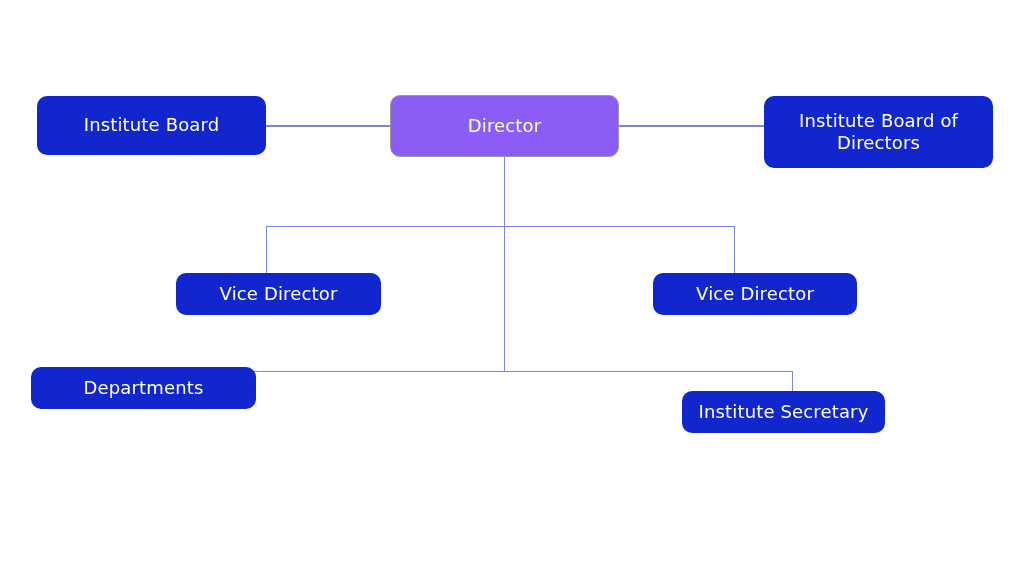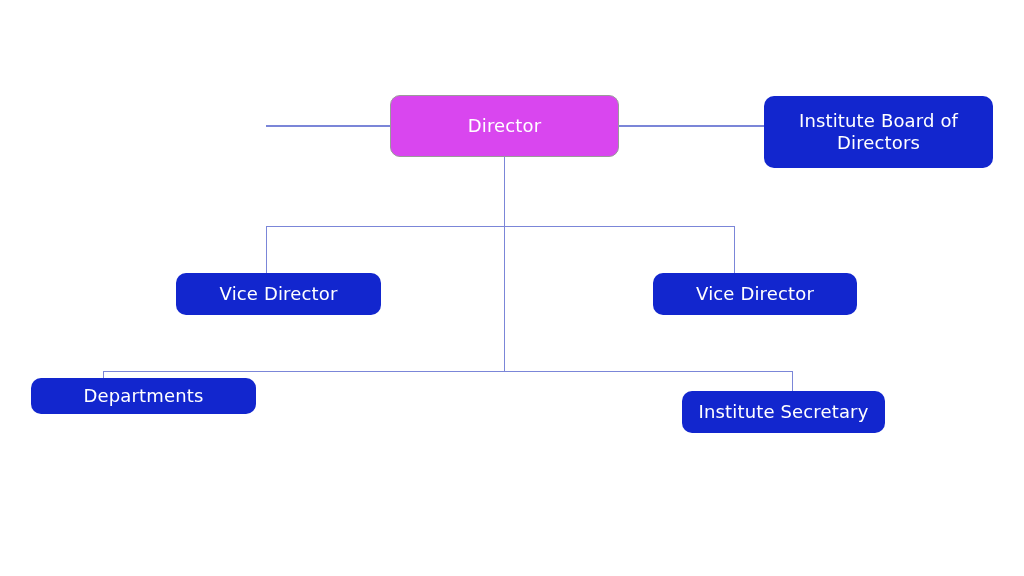--- a/index.html
+++ b/index.html
@@ -57,31 +57,31 @@
     line-height: 1.25;
     padding: 4px 10px;
     -webkit-font-smoothing: antialiased;
   }
 
   .node-blue {
     background: #1226CE;
   }
 
   .node-gray {
-    background: #d946ef;
+    background: #8b5cf6;
     border: 1px solid #9a9a9a;
   }
 
   
   #node-institute-board      { left: 37px;  top: 96px;  width: 229px; height: 59px; }
   #node-director             { left: 390px; top: 95px;  width: 229px; height: 62px; }
   #node-institute-board-dir  { left: 764px; top: 96px;  width: 229px; height: 72px; }
   #node-vice-director-left   { left: 176px; top: 273px; width: 205px; height: 42px; }
   #node-vice-director-right  { left: 653px; top: 273px; width: 204px; height: 42px; }
-  #node-departments          { left: 31px;  top: 378px; width: 225px; height: 36px; }
+  #node-departments          { left: 31px;  top: 367px; width: 225px; height: 42px; }
   #node-institute-secretary  { left: 682px; top: 391px; width: 203px; height: 42px; }
 </style>
 </head>
 <body>
 
 <div id="chart-canvas">
 
   <svg id="connector-layer" viewBox="0 0 1024 576" xmlns="http://www.w3.org/2000/svg" shape-rendering="crispEdges">
 
     <g stroke="#7B86D8" stroke-width="1.4" fill="none">
@@ -98,20 +98,23 @@
 
       <line x1="103" y1="371.5" x2="793" y2="371.5"></line>
       <line x1="103.5" y1="371" x2="103.5" y2="390"></line>
       <line x1="792.5" y1="371" x2="792.5" y2="391"></line>
 
     </g>
   </svg>
 
   <div id="node-layer">
 
+    <div class="node node-blue" id="node-institute-board">
+      <span>Institute Board</span>
+    </div>
 
     <div class="node node-gray" id="node-director">
       <span>Director</span>
     </div>
 
     <div class="node node-blue" id="node-institute-board-dir">
       <span>Institute Board of Directors</span>
     </div>
 
     <div class="node node-blue" id="node-vice-director-left">

